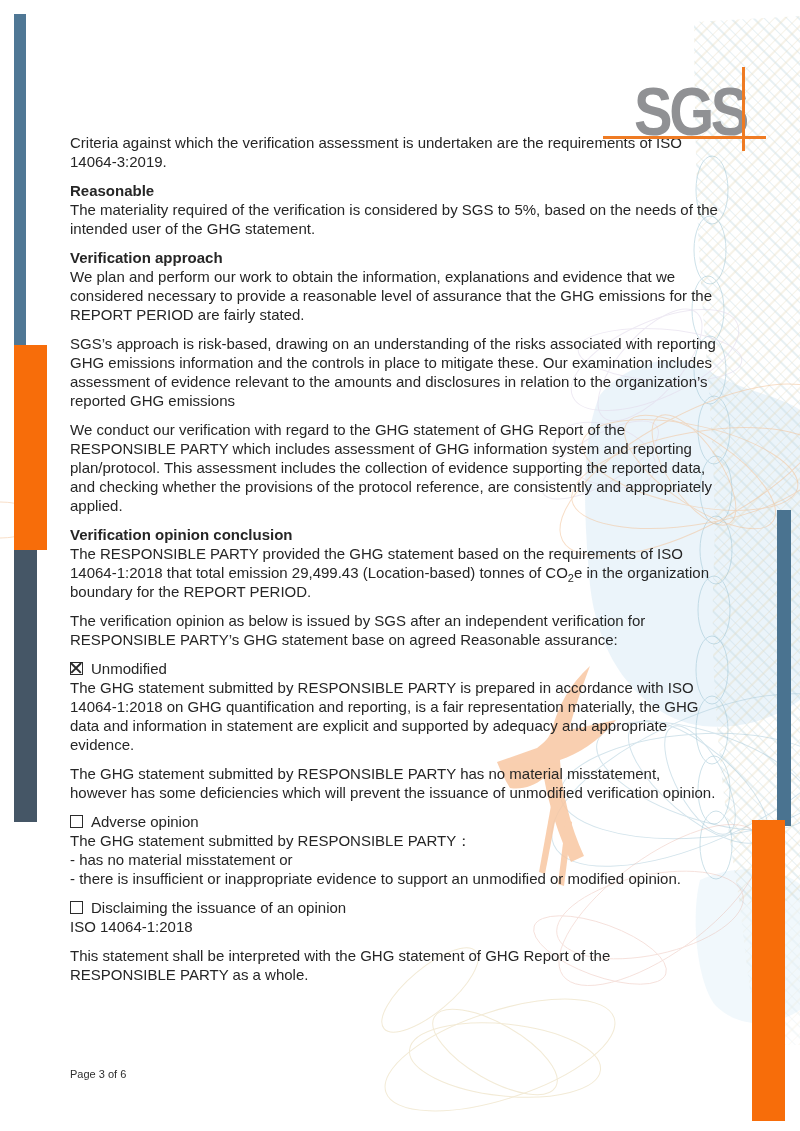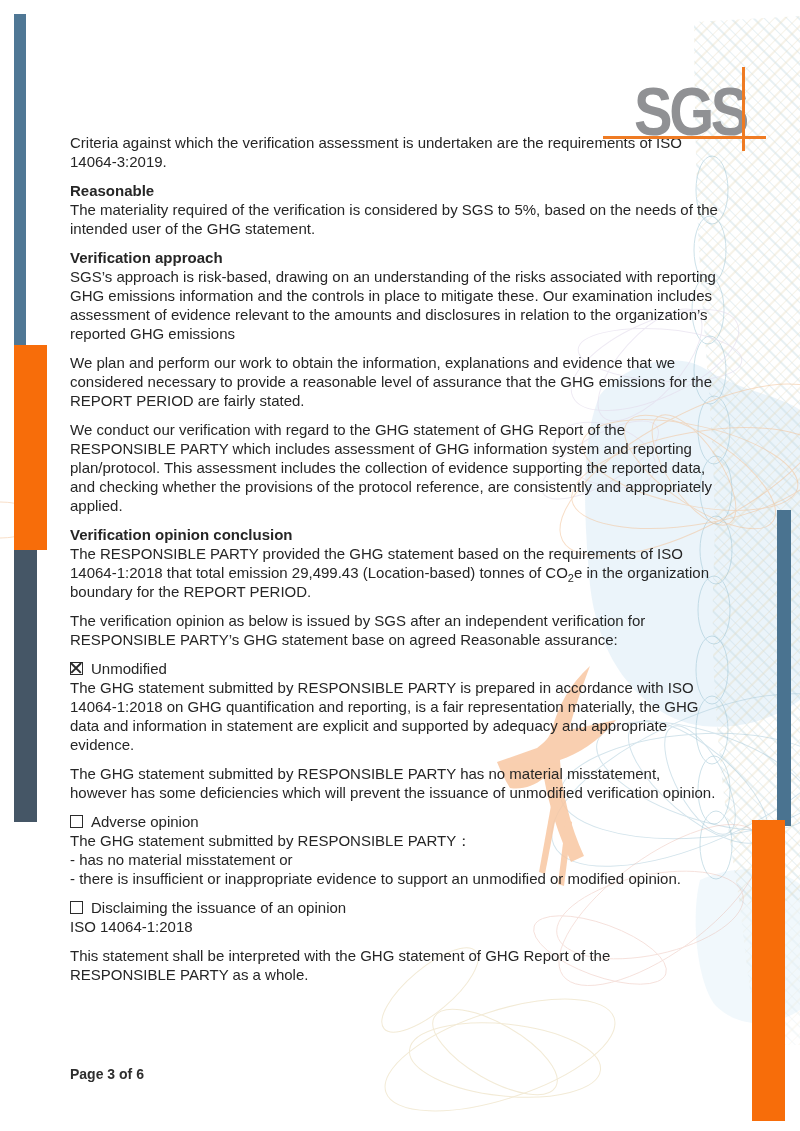--- a/index.html
+++ b/index.html
@@ -32,21 +32,21 @@
   .checkbox{
     position:relative;display:inline-block;width:13px;height:13px;box-sizing:border-box;
     border:1.6px solid #2b2b2b;margin-right:8px;top:1px;background:#fff;
   }
   .checkbox.checked::before,.checkbox.checked::after{
     content:"";position:absolute;left:-2px;top:4.4px;width:14px;height:1.5px;background:#2b2b2b;
   }
   .checkbox.checked::before{transform:rotate(45deg);}
   .checkbox.checked::after{transform:rotate(-45deg);}
   .opinion{margin:0 0 10px 0;}
-  .footer{position:absolute;left:70px;top:1068px;font-size:14px;line-height:12px;color:#2e2e2e;z-index:2;font-weight:bold;}
+  .footer{position:absolute;left:70px;top:1068px;font-size:11px;line-height:12px;color:#2e2e2e;z-index:2;}
   sub{font-size:11px;line-height:0;}
 </style>
 </head>
 <body>
 
 <div class="page">
 
   <svg class="deco" width="800" height="1131" viewBox="0 0 800 1131">
     <defs>
       <pattern id="lat" width="16" height="16" patternUnits="userSpaceOnUse" patternTransform="rotate(45 0 0)">
@@ -132,22 +132,22 @@
   <div class="logo-hline"></div>
 
   <div class="content">
 
     <p class="para">Criteria against which the verification assessment is undertaken are the requirements of ISO 14064-3:2019.</p>
 
     <div class="hd">Reasonable</div>
     <p class="para">The materiality required of the verification is considered by SGS to 5%, based on the needs of the intended user of the GHG statement.</p>
 
     <div class="hd">Verification approach</div>
+    <p class="para">We plan and perform our work to obtain the information, explanations and evidence that we considered necessary to provide a reasonable level of assurance that the GHG emissions for the REPORT PERIOD are fairly stated.</p>
     <p class="para">SGS’s approach is risk-based, drawing on an understanding of the risks associated with reporting GHG emissions information and the controls in place to mitigate these. Our examination includes assessment of evidence relevant to the amounts and disclosures in relation to the organization’s reported GHG emissions</p>
-    <p class="para">We plan and perform our work to obtain the information, explanations and evidence that we considered necessary to provide a reasonable level of assurance that the GHG emissions for the REPORT PERIOD are fairly stated.</p>
     <p class="para">We conduct our verification with regard to the GHG statement of GHG Report of the RESPONSIBLE PARTY which includes assessment of GHG information system and reporting plan/protocol. This assessment includes the collection of evidence supporting the reported data, and checking whether the provisions of the protocol reference, are consistently and appropriately applied.</p>
 
     <div class="hd">Verification opinion conclusion</div>
     <p class="para"><span>The RESPONSIBLE PARTY provided the GHG statement based on the requirements of ISO 14064-1:2018 that total emission 29,499.43 (Location-based) tonnes of CO</span><sub>2</sub><span>e in the organization boundary for the REPORT PERIOD.</span></p>
     <p class="para">The verification opinion as below is issued by SGS after an independent verification for RESPONSIBLE PARTY’s GHG statement base on agreed Reasonable assurance:</p>
 
     <div class="opinion">
       <div class="opt-row">
         <span class="checkbox checked"></span><span>Unmodified</span>
       </div>

